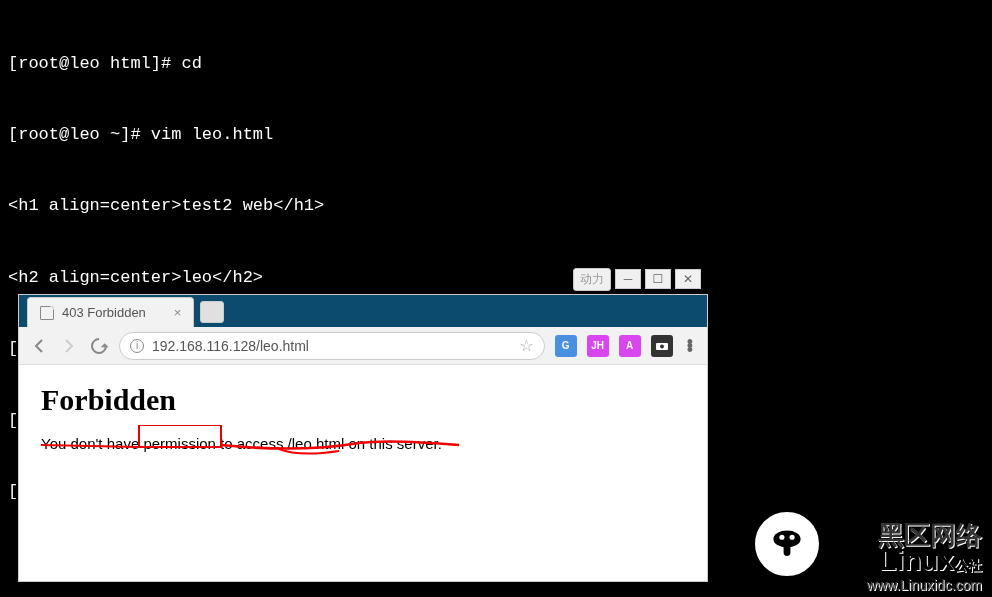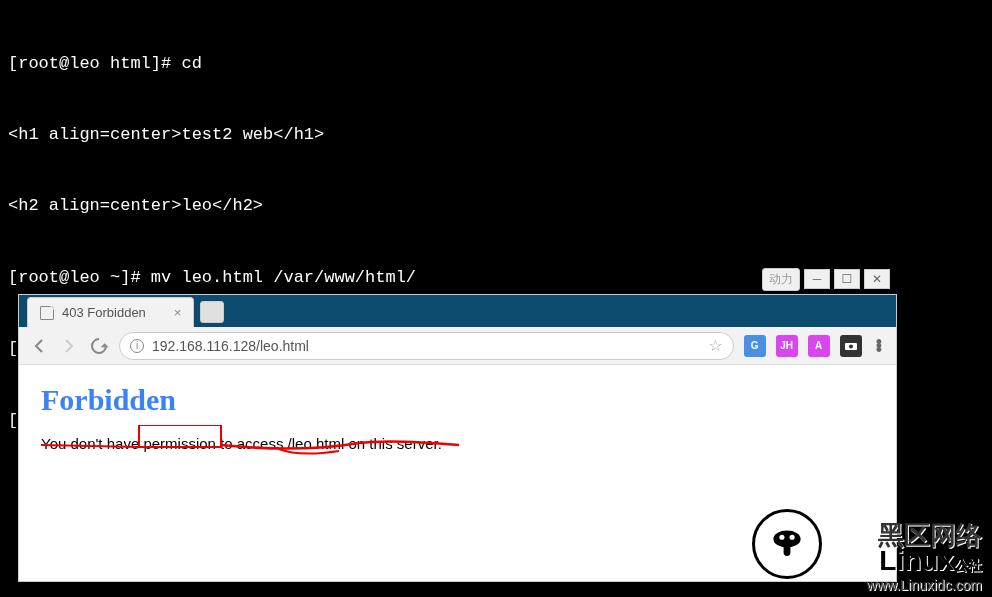--- a/index.html
+++ b/index.html
@@ -16,21 +16,21 @@
     .terminal {
       padding: 4px 8px;
       line-height: 1.4;
       white-space: pre;
     }
     .terminal-line { display: block; }
     .browser-window {
       position: absolute;
       left: 18px;
       top: 294px;
-      width: 879px;
+      width: 690px;
       height: 288px;
       background: #fff;
       border: 1px solid #ccc;
       box-shadow: 0 0 10px rgba(0,0,0,0.3);
       font-family: Arial, sans-serif;
       color: #333;
     }
     .window-controls {
       position: absolute;
       right: 6px;
@@ -182,21 +182,21 @@
     .ext-dark { background: #333; }
     .menu-dots { color: #666; font-size: 18px; padding: 0 4px; display: flex; flex-direction: column; line-height: 4px; }
     .content {
       padding: 18px 22px;
       position: relative;
     }
     .forbidden-title {
       font-size: 30px;
       font-weight: bold;
       font-family: "Times New Roman", serif;
-      color: #3b82f6;
+      color: #000000;
       margin-bottom: 18px;
     }
     .forbidden-text {
       font-size: 15px;
       color: #000;
       font-family: Arial, sans-serif;
       position: relative;
       z-index: 1;
     }
     .annotation-svg {
@@ -262,20 +262,21 @@
       font-family: Arial, sans-serif;
       text-shadow: 1px 1px 0 #fff;
       margin-left: 30px;
     }
   </style>
 </head>
 <body>
 
 <div class="terminal">
   <span class="terminal-line">[root@leo html]# cd</span>
+  <span class="terminal-line">[root@leo ~]# vim leo.html</span>
   <span class="terminal-line">&lt;h1 align=center&gt;test2 web&lt;/h1&gt;</span>
   <span class="terminal-line">&lt;h2 align=center&gt;leo&lt;/h2&gt;</span>
   <span class="terminal-line">[root@leo ~]# mv leo.html /var/www/html/</span>
   <span class="terminal-line">[root@leo ~]# cd /var/www/html/</span>
   <span class="terminal-line">[root@leo html]# ls -Z</span>
   
   
   
 </div>
 

